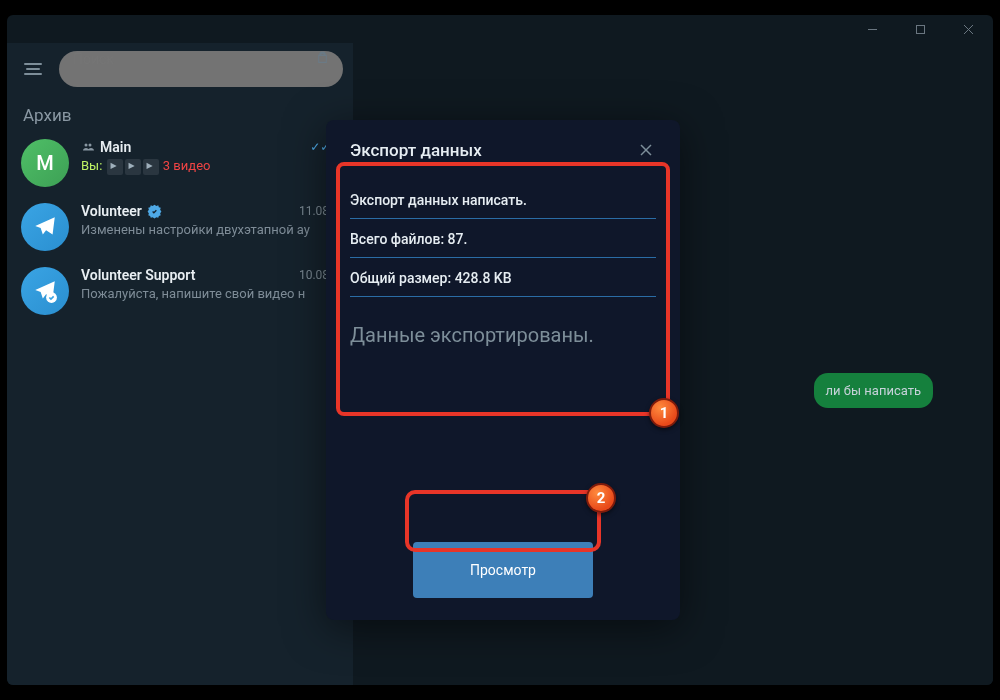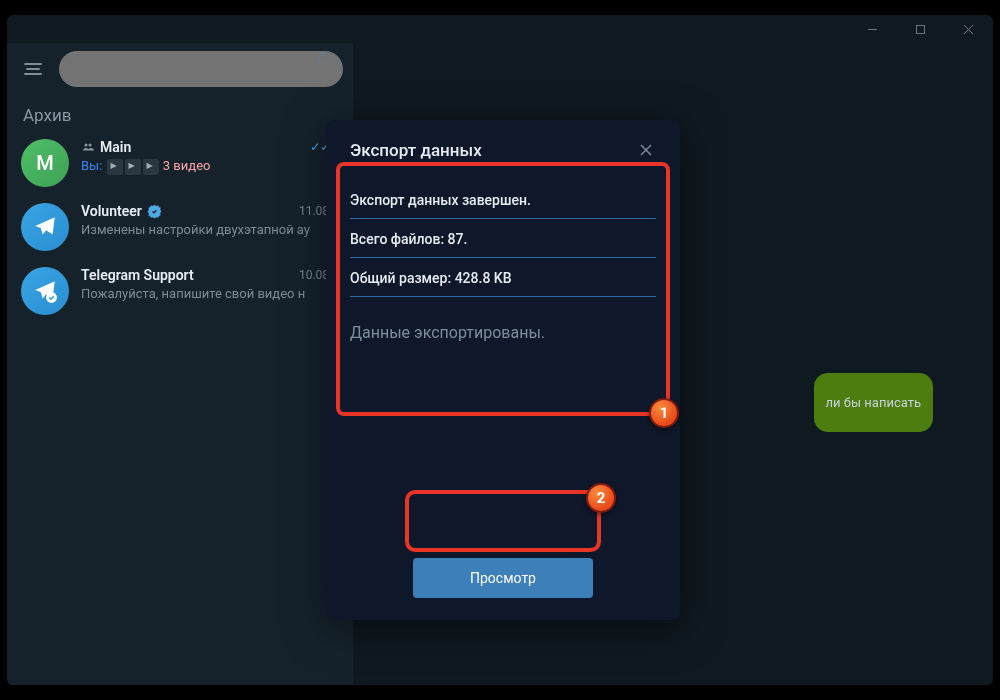--- a/index.html
+++ b/index.html
@@ -48,49 +48,49 @@
 .chat-body { flex:1; min-width:0; }
 .chat-top { display:flex; justify-content:space-between; align-items:center; }
 .chat-name { color:#e8eef2; font-size:14px; font-weight:600; display:flex; align-items:center; gap:5px; }
 .chat-name .grp-ic { color:#8a98a3; font-size:13px; }
 .verified {
   width:15px; height:15px; display:inline-flex; align-items:center; justify-content:center;
   color:#4ea9e6;
 }
 .chat-time { color:#7a8892; font-size:12px; white-space:nowrap; }
 .chat-msg { color:#7e8c97; font-size:13px; margin-top:3px; white-space:nowrap; overflow:hidden; text-overflow:ellipsis; }
-.chat-msg .you { color:#3b82f6; }
+.chat-msg .you { color:#bef264; }
 .check { color:#4ea9e6; font-size:12px; margin-right:2px; }
 .thumb { display:inline-block; width:16px; height:16px; background:#2a3640; border-radius:2px; vertical-align:middle; margin:0 1px; position:relative; }
 .thumb::after { content:'▶'; position:absolute; color:#9fb0bc; font-size:8px; left:4px; top:2px; }
-.link-t { color:#fca5a5; }
+.link-t { color:#ef4444; }
 .main { flex:1; background:#0f1920; position:relative; }
 .chip {
   position:absolute; top: 330px; right: 60px;
-  background:#4d7c0f; color:#c7d2da; font-size:13px;
-  padding:22px 12px; border-radius:14px;
+  background:#15803d; color:#c7d2da; font-size:13px;
+  padding:10px 12px; border-radius:14px;
 }
 .dialog {
   position:absolute; left:326px; top:100px;
   width:354px; height:500px;
   background:#0f172a; border-radius:8px;
   box-shadow: 0 8px 40px rgba(0,0,0,0.5);
   display:flex; flex-direction:column;
   padding: 16px 0 22px;
   margin-top: 20px;
 }
 .dlg-head { display:flex; justify-content:space-between; align-items:center; padding:0 20px 10px 24px; }
 .dlg-title { color:#e6edf2; font-size:17px; font-weight:500; }
 .dlg-close { color:#7d8e99; width:28px; height:28px; display:flex; align-items:center; justify-content:center; cursor:pointer; }
 .dlg-content { padding: 6px 24px 0; flex:1; }
 .stat-row { padding: 12px 0 10px; border-bottom: 1px solid #2a6ca5; color:#e6edf2; font-size:14px; font-weight:500; }
-.dlg-sub { color:#7d8e99; font-size:16px; padding:26px 0 0; }
+.dlg-sub { color:#7d8e99; font-size:20px; padding:26px 0 0; }
 .dlg-footer { padding: 0 24px; }
 .view-btn {
-  width: 180px; height:40px; margin: 0 auto; display:flex; align-items:center; justify-content:center;
+  width: 180px; height:56px; margin: 0 auto; display:flex; align-items:center; justify-content:center;
   background:#3d7fb8; color:#fff; font-size:14px; border-radius:4px; cursor:pointer;
 }
 
 .hl-box {
   position:absolute; border:4px solid #e83528; border-radius:8px; pointer-events:none;
 }
 .hl1 { left:336px; top:162px; width:334px; height:254px; }
 .hl2 { left:405px; top:490px; width:196px; height:62px; border-radius:10px; }
 .badge {
   position:absolute; width:30px; height:30px; border-radius:50%;
@@ -199,21 +199,21 @@
         <div class="avatar av-vs">
           <svg width="26" height="26" viewBox="0 0 24 24" fill="#fff">
               <path d="M21 3L3 11l5 2 2 6 3-4 6 4 2-16z"></path>
               <circle cx="18" cy="18" r="5" fill="#fff"></circle>
               <path d="M16 18l1.5 1.5L20 17" stroke="#3aa4e4" stroke-width="1.5" fill="none"></path>
             </svg>
         </div>
         <div class="chat-body">
           <div class="chat-top">
             <div class="chat-name">
-              <span>Telegram Support</span>
+              <span>Volunteer Support</span>
             </div>
             <div class="chat-time">10.08.2</div>
           </div>
           <div class="chat-msg">Пожалуйста, напишите свой видео н</div>
         </div>
       </div>
     </div>
 
     <div class="main">
       <div class="chip">ли бы написать</div>
@@ -225,21 +225,21 @@
   <div class="dlg-head">
     <div class="dlg-title">Экспорт данных</div>
     <div class="dlg-close">
       <svg width="14" height="14" viewBox="0 0 14 14">
           <line x1="2" y1="2" x2="12" y2="12" stroke="currentColor" stroke-width="1.5"></line>
           <line x1="12" y1="2" x2="2" y2="12" stroke="currentColor" stroke-width="1.5"></line>
         </svg>
     </div>
   </div>
   <div class="dlg-content">
-    <div class="stat-row">Экспорт данных завершен.</div>
+    <div class="stat-row">Экспорт данных написать.</div>
     <div class="stat-row">Всего файлов: 87.</div>
     <div class="stat-row">Общий размер: 428.8 KB</div>
     <div class="dlg-sub">Данные экспортированы.</div>
   </div>
   <div class="dlg-footer">
     <div class="view-btn">Просмотр</div>
   </div>
 </div>
 
 <div class="hl-box hl1"></div>

